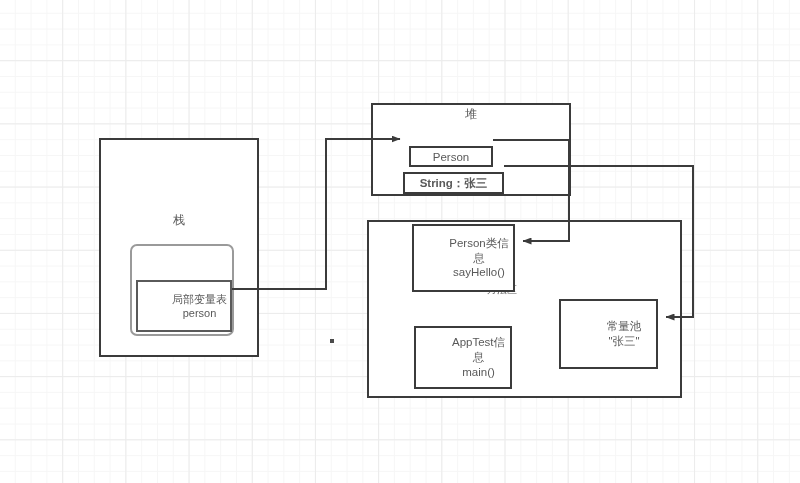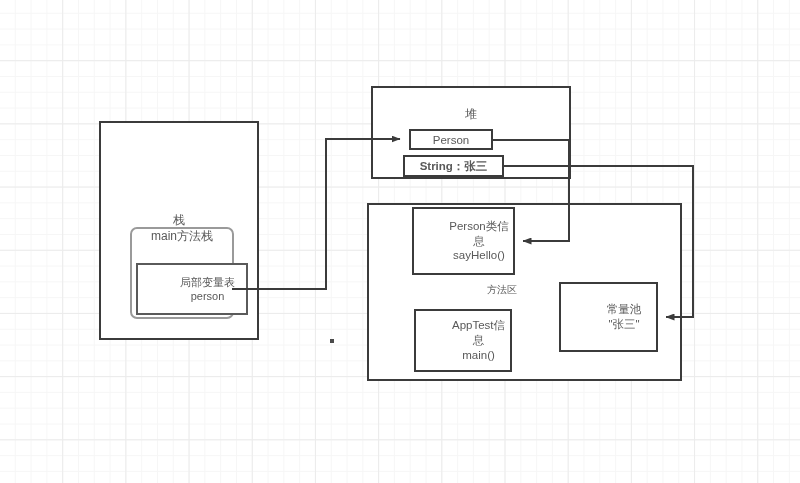--- a/index.html
+++ b/index.html
@@ -33,20 +33,21 @@
   .box {
     position: absolute;
     box-sizing: border-box;
     background: #ffffff;
     border: 2px solid #3b3b3b;
     display: flex;
     align-items: center;
     justify-content: center;
     text-align: center;
     color: #595959;
+    margin-top: 17px;
   }
   .label-free {
     position: absolute;
     color: #595959;
     text-align: center;
     white-space: nowrap;
   }
   .lines {
     position: absolute;
     left: 0;
@@ -87,21 +88,21 @@
   }
   #main-frame-label {
     left: 130px;
     top: 228px;
     width: 104px;
     font-size: 12px;
   }
   #local-vars {
     left: 136px;
     top: 263px;
-    width: 112px;
+    width: 96px;
     height: 52px;
     border: 2px solid #5a5a5a;
     font-size: 11px;
   }
 
   
   #heap-outer {
     left: 371px;
     top: 86px;
     width: 200px;
@@ -183,21 +184,20 @@
 </style>
 </head>
 <body>
 
 <div id="canvas">
 
   <div class="box" id="stack-outer"></div>
   <div class="label-free" id="stack-label">栈</div>
 
   <div class="box" id="main-frame"></div>
-  <div class="label-free" id="main-frame-label">main方法栈</div>
 
   <div class="box multi" id="local-vars">
     <div>
       <div>局部变量表</div>
       <div>person</div>
     </div>
   </div>
 
   <div class="box" id="heap-outer"></div>
   <div class="label-free" id="heap-label">堆</div>

